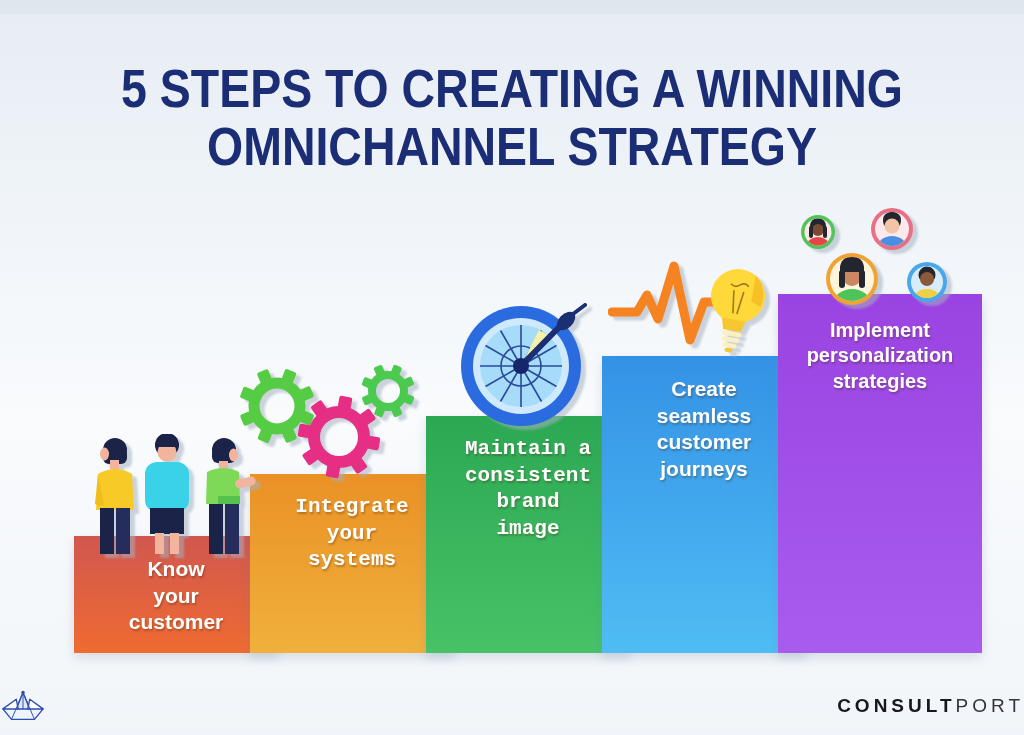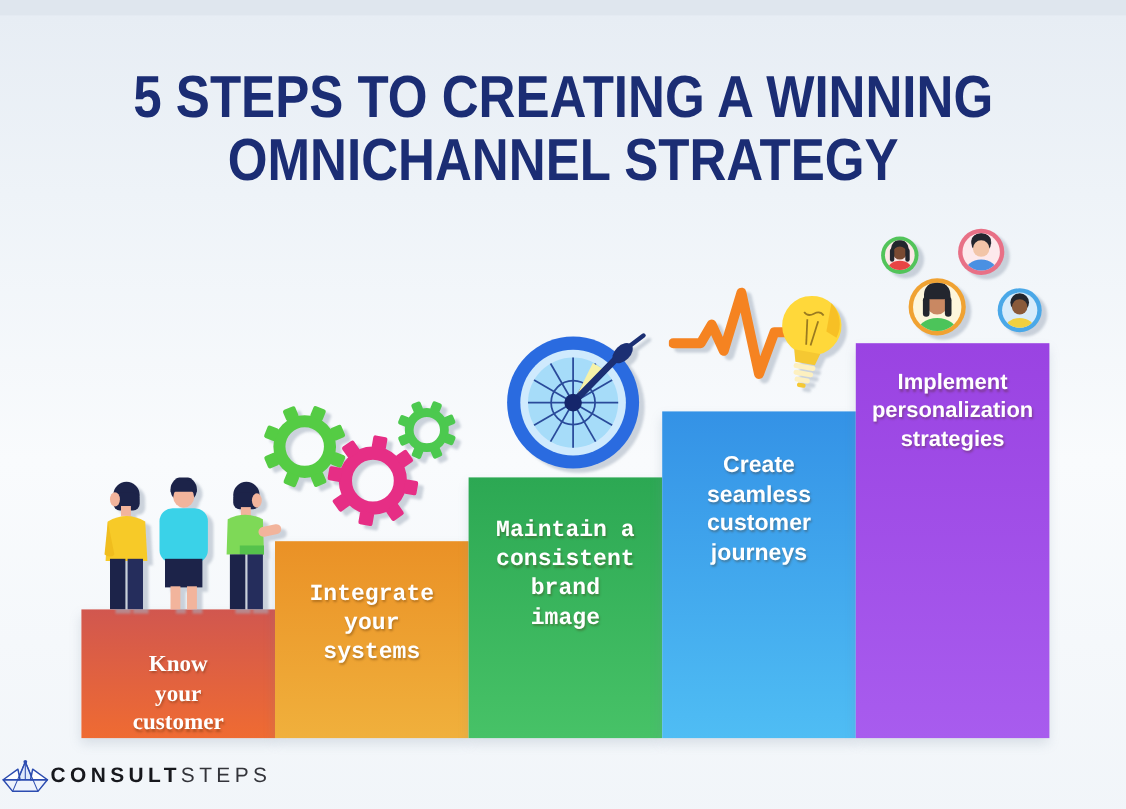--- a/index.html
+++ b/index.html
@@ -10,56 +10,56 @@
   }
   
   .title{
     position:absolute; top:46px; left:0; width:1024px; margin:0;
     text-align:center; font-size:54px; line-height:1.07; font-weight:700;
     letter-spacing:0px; white-space:pre-line;
     transform:scaleX(.86); transform-origin:50% 50%;
   }
   
   .bar{
-    position:absolute; width:176px; bottom:78px;
+    position:absolute; width:204px; bottom:96px;
     box-shadow:0 5px 10px rgba(120,135,160,.22);
   }
   .bar-label{
-    padding-top:36px; text-align:center; color:#ffffff;
+    padding-top:20px; text-align:center; color:#ffffff;
     font-size:21px; font-weight:700; line-height:1.27;
     white-space:pre-line;
     text-shadow:1px 2px 2px rgba(70,35,0,.33);
   }
   .bar-0{left:74px;  height:117px;}
   .bar-1{left:250px; height:179px;font-family:Liberation Mono, monospace;}
   .bar-2{left:426px; height:237px;}
   .bar-3{left:602px; height:297px;}
   .bar-4{left:778px; height:359px;}
   .bar-4 .bar-label{font-size:20px; padding-top:24px;}
   
   .illus{position:absolute;}
   .shadowed{filter:drop-shadow(5px 4px 1px rgba(165,176,192,.55));}
   
   .logo{
     position:absolute; left:0; top:674px; width:1024px;
-    display:flex; align-items:center; justify-content:flex-start; gap:0;
+    display:flex; align-items:center; justify-content:space-between; gap:0;
   }
   .logo-text{display:flex; align-items:baseline;}
   .brand-bold{font-weight:700; font-size:19px; letter-spacing:4px; color:#17181d;}
   .brand-light{font-weight:400; font-size:19px; letter-spacing:4px; color:#33343a;}
 </style>
 </head>
 <body>
 
 <div class="stage">
 
   <h1 class="title" style="color: rgb(27, 45, 116);">5 STEPS TO CREATING A WINNING
 OMNICHANNEL STRATEGY</h1>
 
-  <div class="bar bar-0" style="background: linear-gradient(rgb(209, 87, 79) 0%, rgb(239, 107, 50) 100%); font-family: Liberation Serif, serif;">
+  <div class="bar bar-0" style="background: linear-gradient(rgb(209, 87, 79) 0%, rgb(239, 107, 50) 100%);">
     <div class="bar-label">Know
 your
 customer</div>
   </div>
   <div class="bar bar-1" style="background: linear-gradient(rgb(234, 145, 38) 0%, rgb(240, 176, 60) 100%);">
     <div class="bar-label">Integrate
 your
 systems</div>
   </div>
   <div class="bar bar-2" style="background: linear-gradient(rgb(44, 168, 83) 0%, rgb(71, 194, 103) 100%); font-family: Liberation Mono, monospace;">
@@ -270,17 +270,17 @@
       </g>
       <g stroke="#2c4cb0" stroke-width="1">
         <line x1="24" y1="4" x2="24" y2="21"></line>
         <line x1="24" y1="4" x2="12" y2="32"></line>
         <line x1="24" y1="4" x2="36" y2="32"></line>
       </g>
       <circle cx="24" cy="4" r="1.8" fill="#2c4cb0"></circle>
     </svg>
     <div class="logo-text">
       <span class="brand-bold">CONSULT</span>
-      <span class="brand-light">STEPS</span>
+      <span class="brand-light">PORT</span>
     </div>
   </div>
 
 </div>
 
 </body></html>

